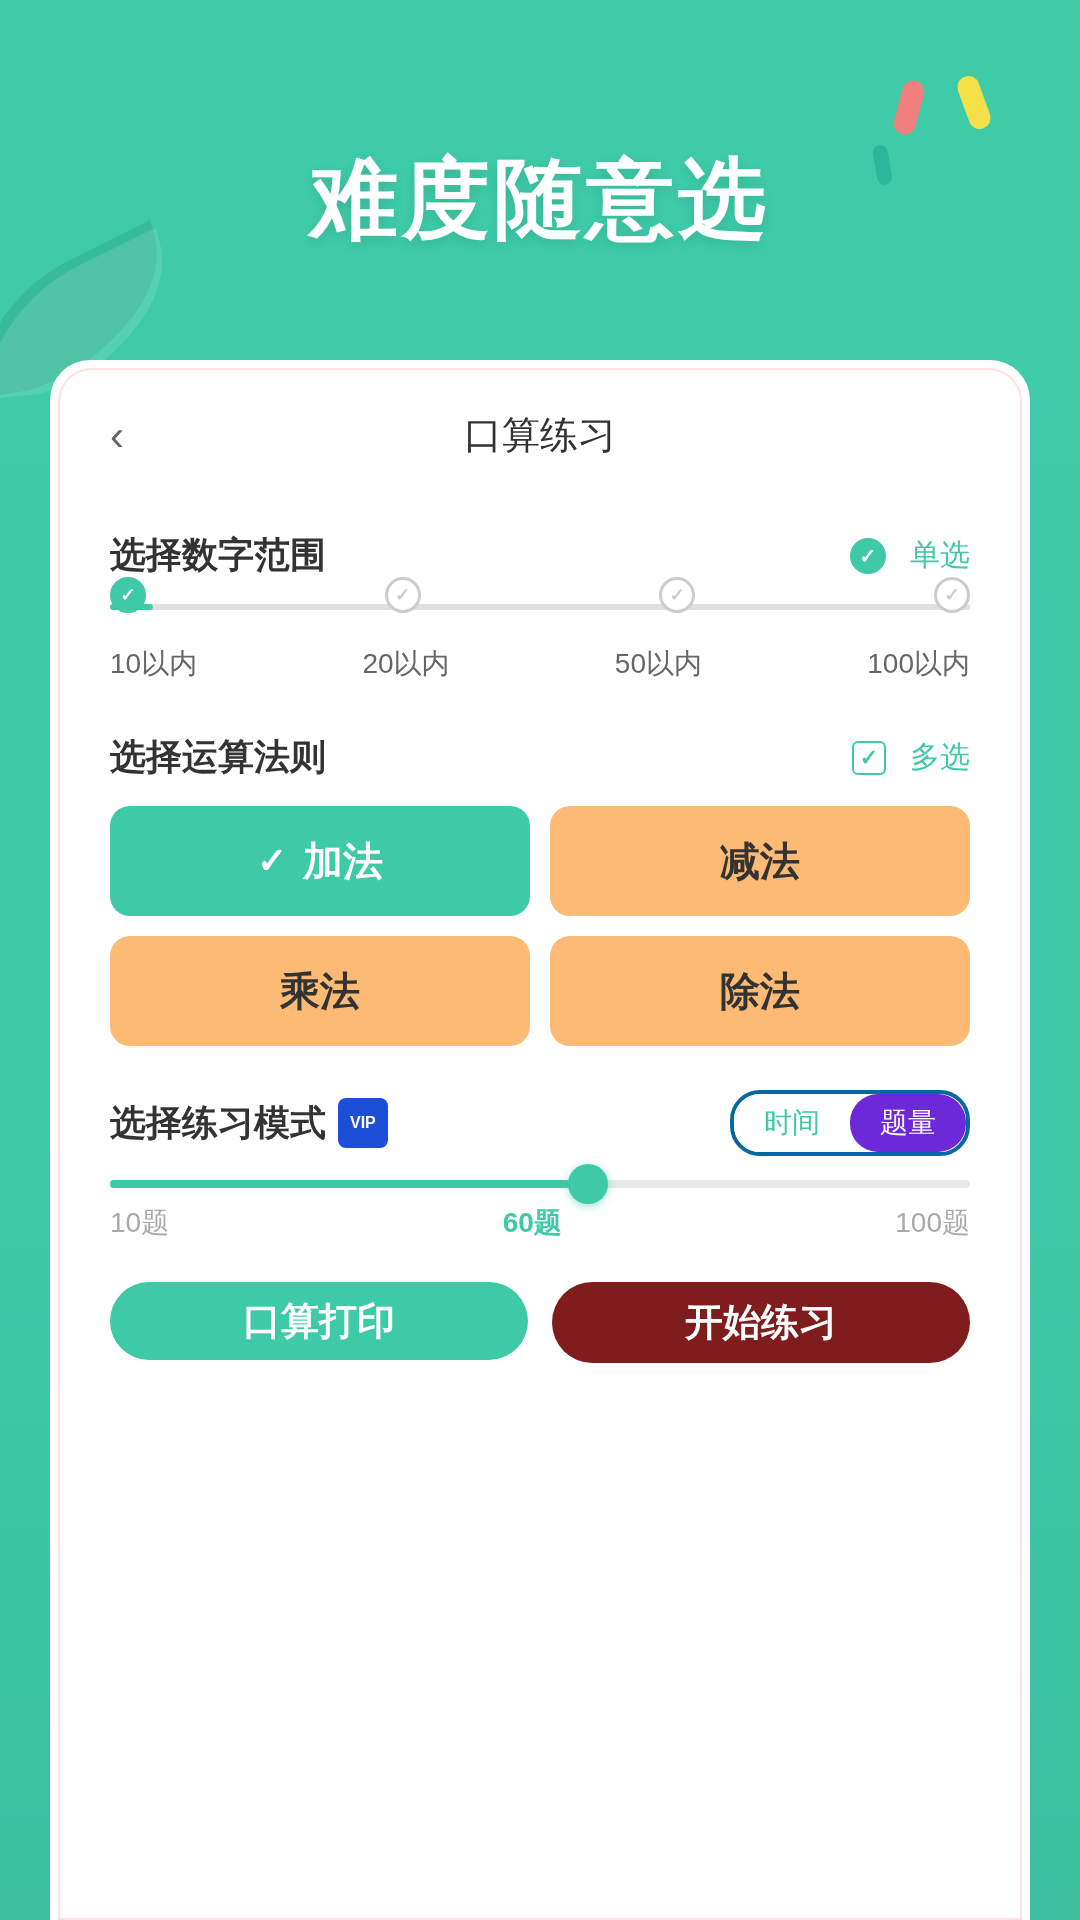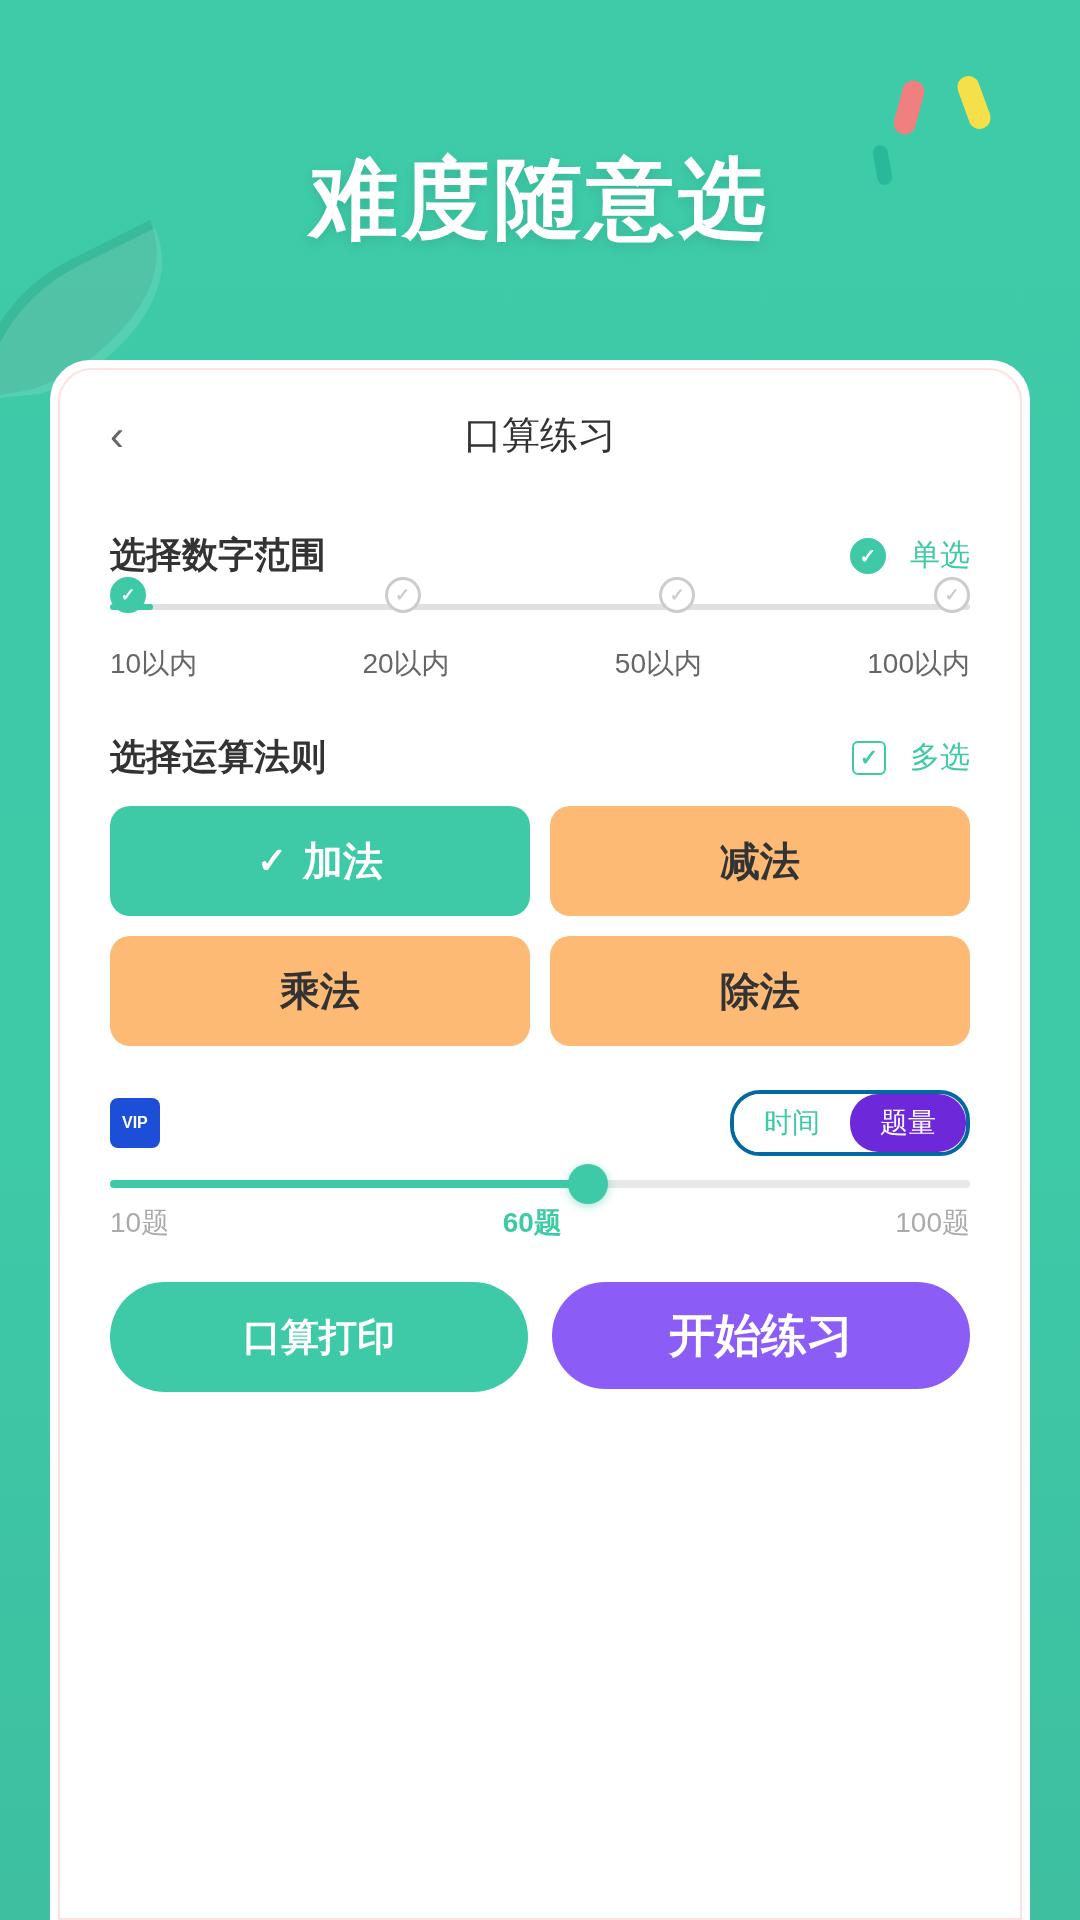--- a/index.html
+++ b/index.html
@@ -368,40 +368,40 @@
     }
 
     
     .bottom-btns {
       display: flex;
       gap: 24px;
       margin-top: 40px;
     }
     .btn-print {
       flex: 1;
-      height: 110px;
+      height: 78px;
       background: #3ec9a7;
       border-radius: 55px;
       display: flex;
       align-items: center;
       justify-content: center;
       font-size: 38px;
       color: white;
       font-weight: 600;
       cursor: pointer;
     }
     .btn-start {
       flex: 1;
-      height: 107px;
-      background: #8b5cf6;
+      height: 81px;
+      background: #7f1d1d;
       border-radius: 55px;
       display: flex;
       align-items: center;
       justify-content: center;
-      font-size: 46px;
+      font-size: 38px;
       color: white;
       font-weight: 600;
       cursor: pointer;
     }
   </style>
 </head>
 <body>
 
 <div class="bg"></div>
 
@@ -471,20 +471,21 @@
       <span>乘法</span>
     </div>
     <div class="op-btn unselected">
       <span>除法</span>
     </div>
   </div>
 
   <div class="mode-section">
     <div class="mode-row">
       <div class="mode-label-group">
+        <div class="section-label">选择练习模式</div>
         <div class="vip-badge">VIP</div>
       </div>
       <div class="mode-toggle">
         <div class="mode-toggle-item inactive">时间</div>
         <div class="mode-toggle-item active">题量</div>
       </div>
     </div>
 
     <div class="count-slider-container">
       <div class="count-slider-track">

